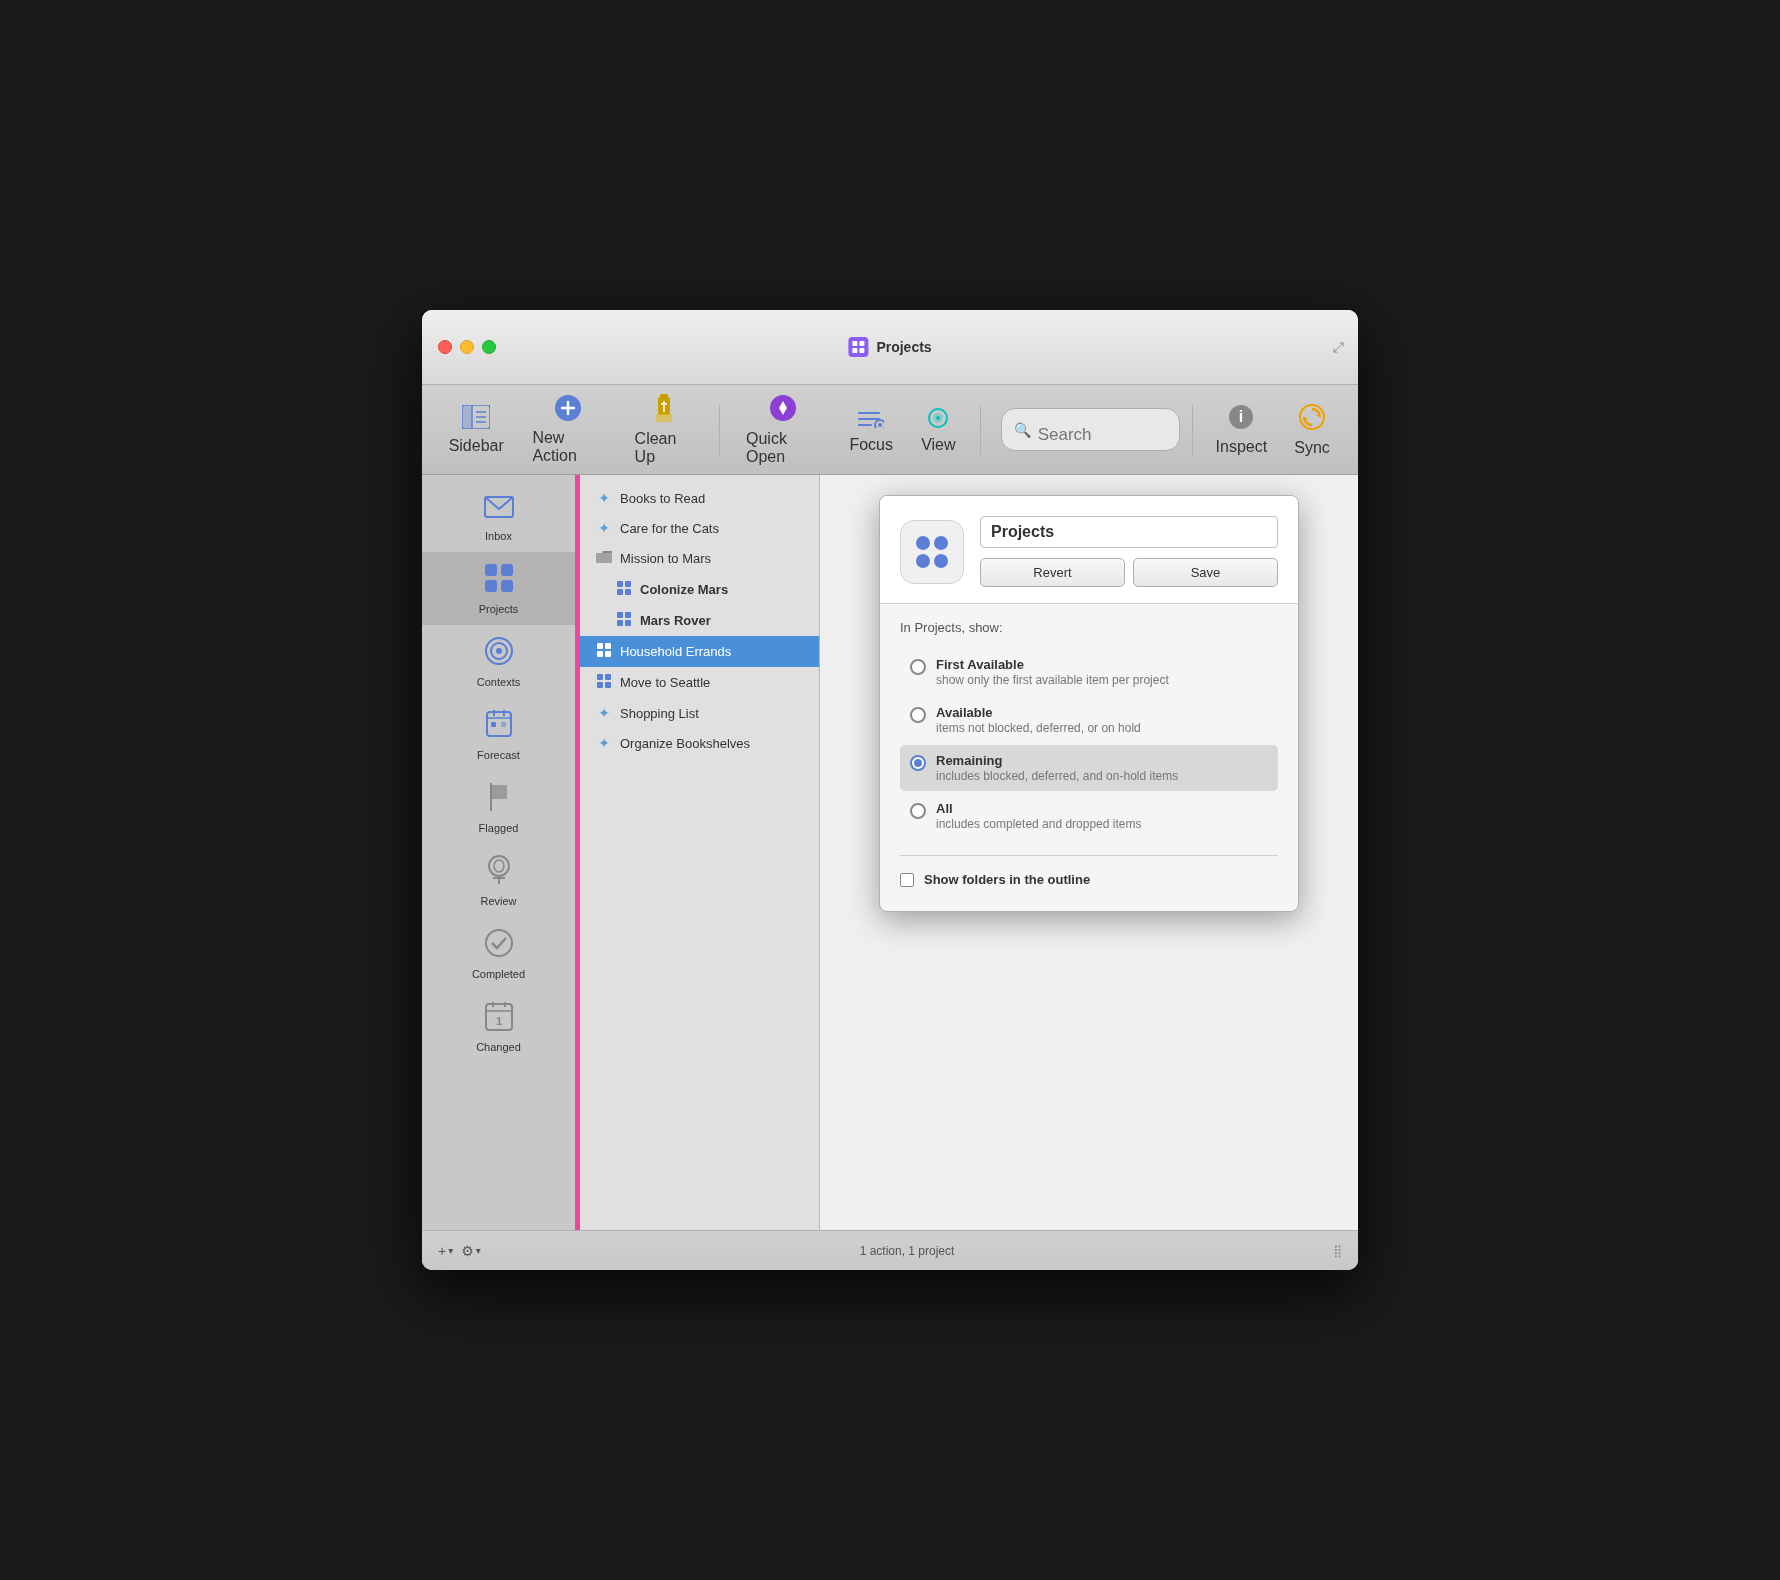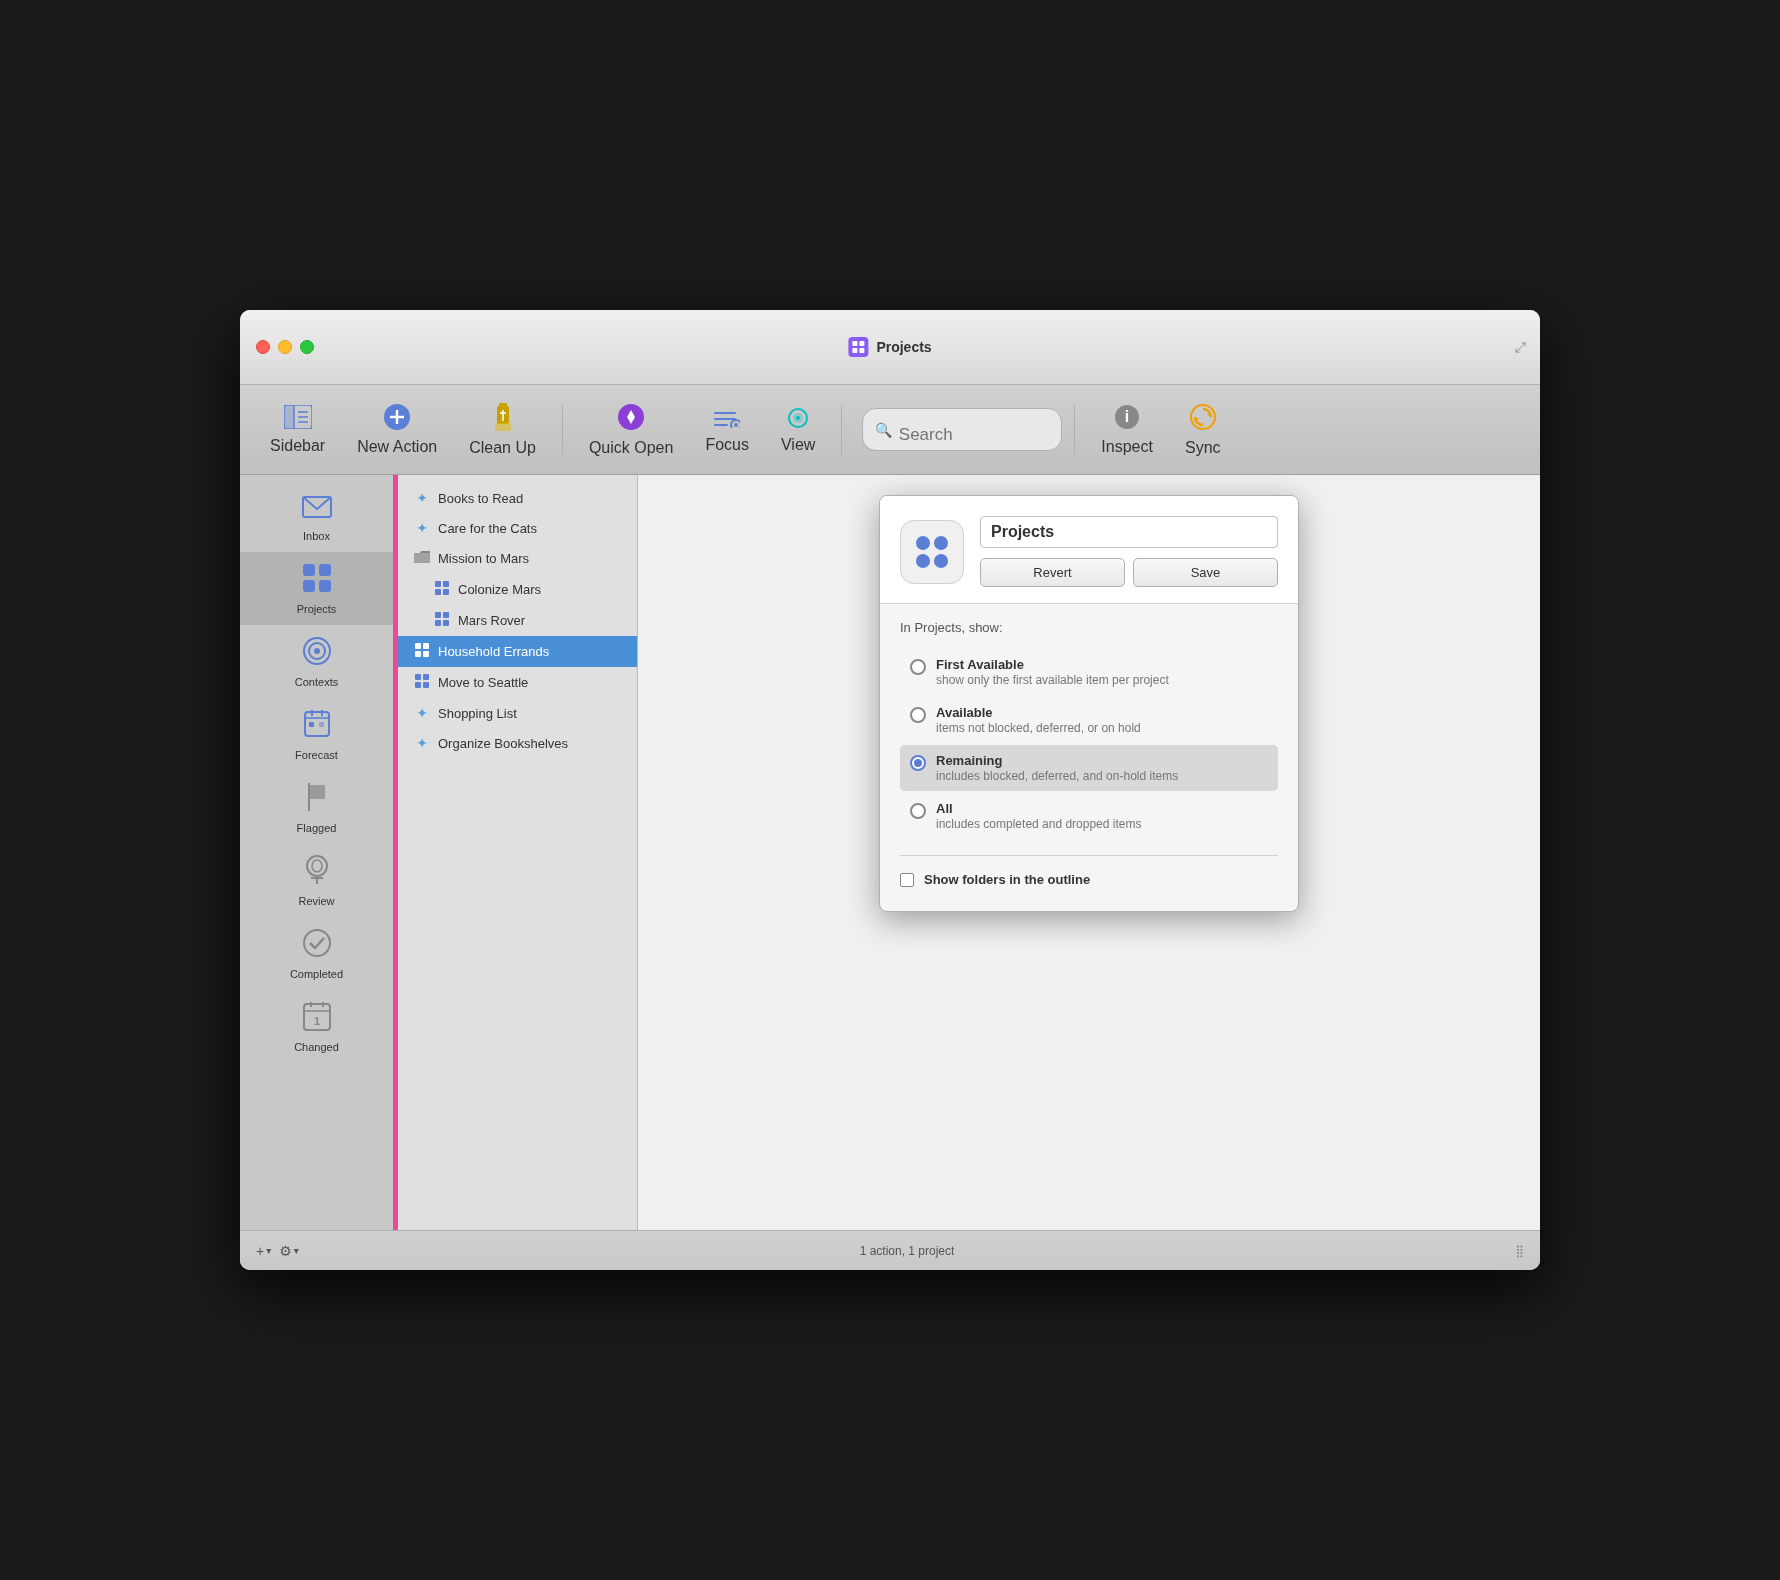--- a/index.html
+++ b/index.html
@@ -5,21 +5,21 @@
     * { box-sizing: border-box; margin: 0; padding: 0; }
     body {
       background: #1a1a1a;
       display: flex;
       justify-content: center;
       align-items: center;
       min-height: 100vh;
       font-family: -apple-system, 'Helvetica Neue', Helvetica, Arial, sans-serif;
     }
     .window {
-      width: 1300px;
+      width: 936px;
       height: 960px;
       background: #ffffff;
       border-radius: 10px;
       box-shadow: 0 20px 60px rgba(0,0,0,0.8);
       overflow: hidden;
       display: flex;
       flex-direction: column;
       position: relative;
     }
     
@@ -199,20 +199,21 @@
     .sidebar-list-item.selected .sli-icon { color: white; }
     .sli-icon {
       font-size: 14px;
       color: #5a9fd4;
       width: 16px;
       text-align: center;
     }
     .sli-text { flex: 1; }
     .sidebar-list-item.indent {
       padding-left: 36px;
+      font-weight: bold;
     }
     
     .content-area {
       flex: 1;
       background: #f0f0f0;
       position: relative;
     }
     
     .statusbar {
       height: 40px;

